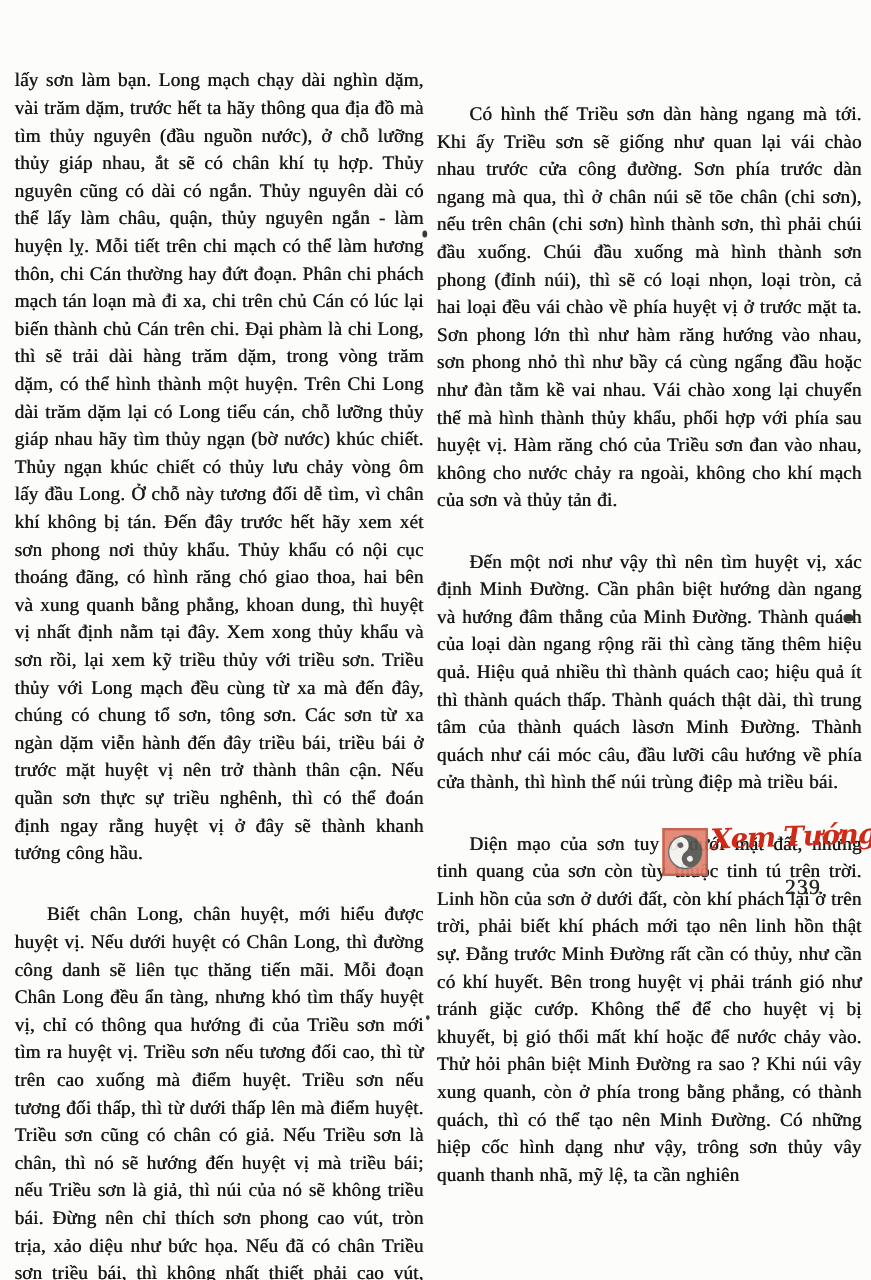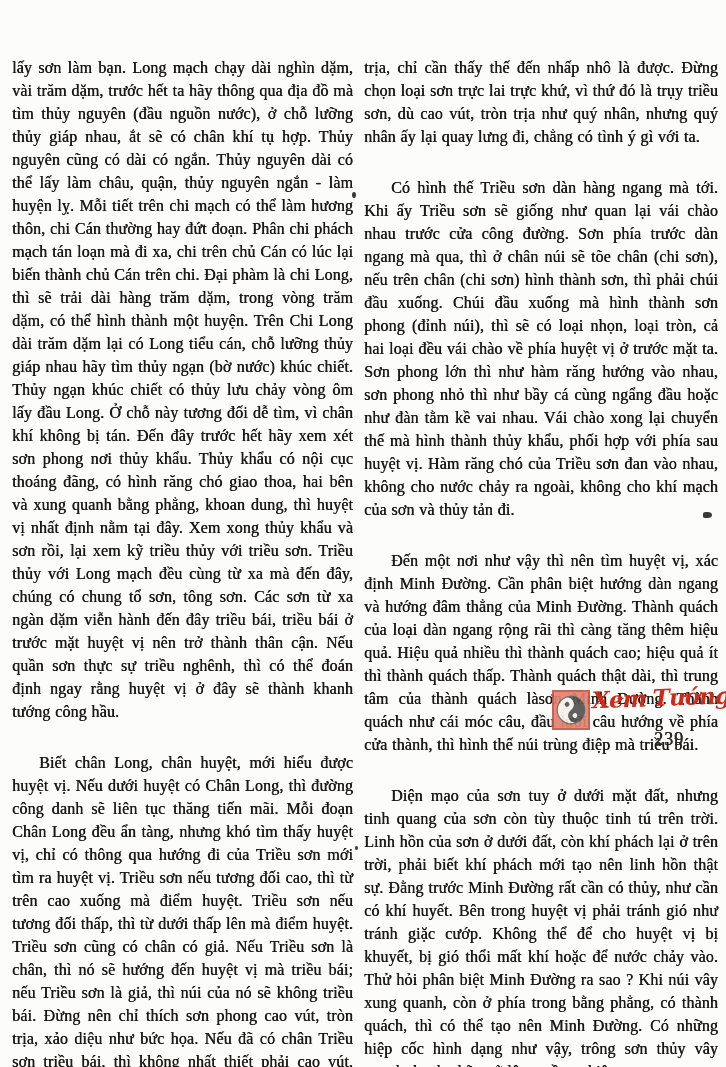--- a/index.html
+++ b/index.html
@@ -91,21 +91,20 @@
 <body style="background: rgb(252, 252, 250);">
 
 <div class="page" style="color: rgb(29, 27, 23);">
 
   <div class="columns">
     <div class="col col-left">
         <p class="para">lấy sơn làm bạn. Long mạch chạy dài nghìn dặm, vài trăm dặm, trước hết ta hãy thông qua địa đồ mà tìm thủy nguyên (đầu nguồn nước), ở chỗ lưỡng thủy giáp nhau, ắt sẽ có chân khí tụ hợp. Thủy nguyên cũng có dài có ngắn. Thủy nguyên dài có thể lấy làm châu, quận, thủy nguyên ngắn - làm huyện lỵ. Mỗi tiết trên chi mạch có thể làm hương thôn, chi Cán thường hay đứt đoạn. Phân chi phách mạch tán loạn mà đi xa, chi trên chủ Cán có lúc lại biến thành chủ Cán trên chi. Đại phàm là chi Long, thì sẽ trải dài hàng trăm dặm, trong vòng trăm dặm, có thể hình thành một huyện. Trên Chi Long dài trăm dặm lại có Long tiểu cán, chỗ lưỡng thủy giáp nhau hãy tìm thủy ngạn (bờ nước) khúc chiết. Thủy ngạn khúc chiết có thủy lưu chảy vòng ôm lấy đầu Long. Ở chỗ này tương đối dễ tìm, vì chân khí không bị tán. Đến đây trước hết hãy xem xét sơn phong nơi thủy khẩu. Thủy khẩu có nội cục thoáng đãng, có hình răng chó giao thoa, hai bên và xung quanh bằng phẳng, khoan dung, thì huyệt vị nhất định nằm tại đây. Xem xong thủy khẩu và sơn rồi, lại xem kỹ triều thủy với triều sơn. Triều thủy với Long mạch đều cùng từ xa mà đến đây, chúng có chung tổ sơn, tông sơn. Các sơn từ xa ngàn dặm viễn hành đến đây triều bái, triều bái ở trước mặt huyệt vị nên trở thành thân cận. Nếu quần sơn thực sự triều nghênh, thì có thể đoán định ngay rằng huyệt vị ở đây sẽ thành khanh tướng công hầu.</p>
         <p class="para indent">Biết chân Long, chân huyệt, mới hiểu được huyệt vị. Nếu dưới huyệt có Chân Long, thì đường công danh sẽ liên tục thăng tiến mãi. Mỗi đoạn Chân Long đều ẩn tàng, nhưng khó tìm thấy huyệt vị, chỉ có thông qua hướng đi của Triều sơn mới tìm ra huyệt vị. Triều sơn nếu tương đối cao, thì từ trên cao xuống mà điểm huyệt. Triều sơn nếu tương đối thấp, thì từ dưới thấp lên mà điểm huyệt. Triều sơn cũng có chân có giả. Nếu Triều sơn là chân, thì nó sẽ hướng đến huyệt vị mà triều bái; nếu Triều sơn là giả, thì núi của nó sẽ không triều bái. Đừng nên chỉ thích sơn phong cao vút, tròn trịa, xảo diệu như bức họa. Nếu đã có chân Triều sơn triều bái, thì không nhất thiết phải cao vút, tròn</p>
       </div>
     <div class="col col-right">
-        <p class="para">trịa, chỉ cần thấy thế đến nhấp nhô là được. Đừng chọn loại sơn trực lai trực khứ, vì thứ đó là trụy triều sơn, dù cao vút, tròn trịa như quý nhân, nhưng quý nhân ấy lại quay lưng đi, chẳng có tình ý gì với ta.</p>
         <p class="para indent">Có hình thế Triều sơn dàn hàng ngang mà tới. Khi ấy Triều sơn sẽ giống như quan lại vái chào nhau trước cửa công đường. Sơn phía trước dàn ngang mà qua, thì ở chân núi sẽ tõe chân (chi sơn), nếu trên chân (chi sơn) hình thành sơn, thì phải chúi đầu xuống. Chúi đầu xuống mà hình thành sơn phong (đỉnh núi), thì sẽ có loại nhọn, loại tròn, cả hai loại đều vái chào về phía huyệt vị ở trước mặt ta. Sơn phong lớn thì như hàm răng hướng vào nhau, sơn phong nhỏ thì như bầy cá cùng ngẩng đầu hoặc như đàn tằm kề vai nhau. Vái chào xong lại chuyển thế mà hình thành thủy khẩu, phối hợp với phía sau huyệt vị. Hàm răng chó của Triều sơn đan vào nhau, không cho nước chảy ra ngoài, không cho khí mạch của sơn và thủy tản đi.</p>
         <p class="para indent">Đến một nơi như vậy thì nên tìm huyệt vị, xác định Minh Đường. Cần phân biệt hướng dàn ngang và hướng đâm thẳng của Minh Đường. Thành quách của loại dàn ngang rộng rãi thì càng tăng thêm hiệu quả. Hiệu quả nhiều thì thành quách cao; hiệu quả ít thì thành quách thấp. Thành quách thật dài, thì trung tâm của thành quách làsơn Minh Đường. Thành quách như cái móc câu, đầu lưỡi câu hướng về phía cửa thành, thì hình thế núi trùng điệp mà triều bái.</p>
         <p class="para indent">Diện mạo của sơn tuy ở dưới mặt đất, nhưng tinh quang của sơn còn tùy thuộc tinh tú trên trời. Linh hồn của sơn ở dưới đất, còn khí phách lại ở trên trời, phải biết khí phách mới tạo nên linh hồn thật sự. Đằng trước Minh Đường rất cần có thủy, như cần có khí huyết. Bên trong huyệt vị phải tránh gió như tránh giặc cướp. Không thể để cho huyệt vị bị khuyết, bị gió thổi mất khí hoặc để nước chảy vào. Thử hỏi phân biệt Minh Đường ra sao ? Khi núi vây xung quanh, còn ở phía trong bằng phẳng, có thành quách, thì có thể tạo nên Minh Đường. Có những hiệp cốc hình dạng như vậy, trông sơn thủy vây quanh thanh nhã, mỹ lệ, ta cần nghiên</p>
       </div>
   </div>
 
   <span class="speck speck-1"></span>
   <span class="speck speck-2"></span>
   <span class="speck speck-3"></span>
 

